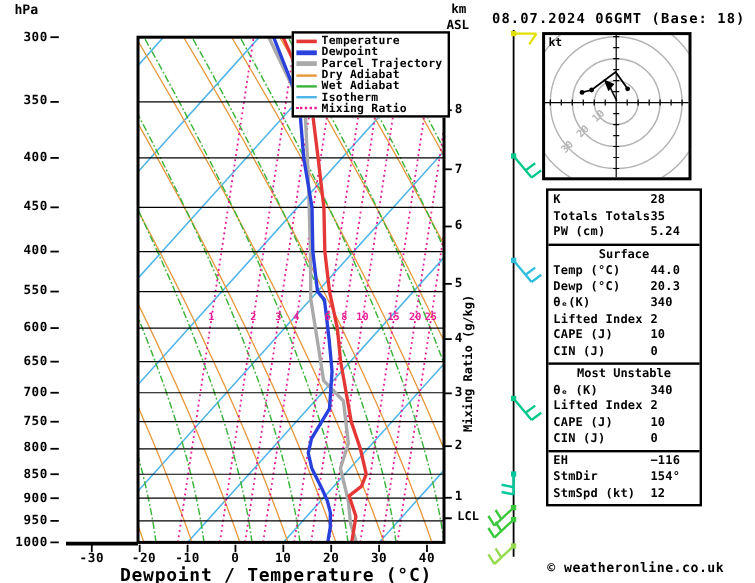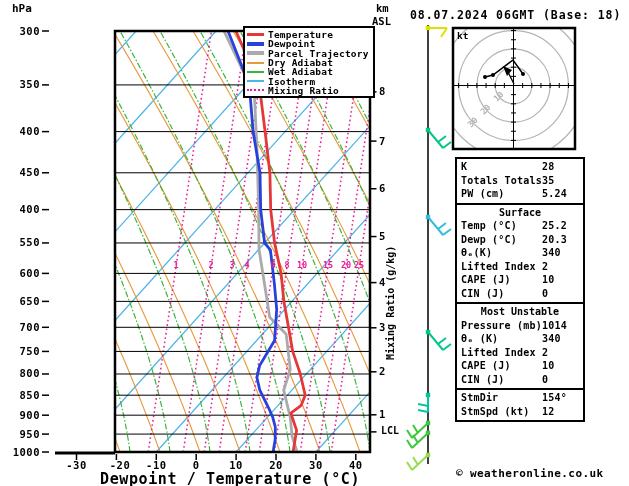--- a/index.html
+++ b/index.html
@@ -330,21 +330,21 @@
         </div>
         <div class="stats-row">
           <span class="stats-lbl">PW (cm)</span>
           <span class="stats-val">5.24</span>
         </div>
       </div>
       <div class="stats-section">
         <div class="sec-title">Surface</div>
         <div class="stats-row">
           <span class="stats-lbl">Temp (°C)</span>
-          <span class="stats-val">25.2</span>
+          <span class="stats-val">44.0</span>
         </div>
         <div class="stats-row">
           <span class="stats-lbl">Dewp (°C)</span>
           <span class="stats-val">20.3</span>
         </div>
         <div class="stats-row">
           <span class="stats-lbl">θₑ(K)</span>
           <span class="stats-val">340</span>
         </div>
         <div class="stats-row">
@@ -356,41 +356,41 @@
           <span class="stats-val">10</span>
         </div>
         <div class="stats-row">
           <span class="stats-lbl">CIN (J)</span>
           <span class="stats-val">0</span>
         </div>
       </div>
       <div class="stats-section">
         <div class="sec-title">Most Unstable</div>
         <div class="stats-row">
-          <span class="stats-lbl">Pressure (mb)</span>
-          <span class="stats-val">1014</span>
-        </div>
-        <div class="stats-row">
           <span class="stats-lbl">θₑ (K)</span>
           <span class="stats-val">340</span>
         </div>
         <div class="stats-row">
           <span class="stats-lbl">Lifted Index</span>
           <span class="stats-val">2</span>
         </div>
         <div class="stats-row">
           <span class="stats-lbl">CAPE (J)</span>
           <span class="stats-val">10</span>
         </div>
         <div class="stats-row">
           <span class="stats-lbl">CIN (J)</span>
           <span class="stats-val">0</span>
         </div>
       </div>
       <div class="stats-section">
+        <div class="stats-row">
+          <span class="stats-lbl">EH</span>
+          <span class="stats-val">−116</span>
+        </div>
         <div class="stats-row">
           <span class="stats-lbl">StmDir</span>
           <span class="stats-val">154°</span>
         </div>
         <div class="stats-row">
           <span class="stats-lbl">StmSpd (kt)</span>
           <span class="stats-val">12</span>
         </div>
       </div>
     </div>

